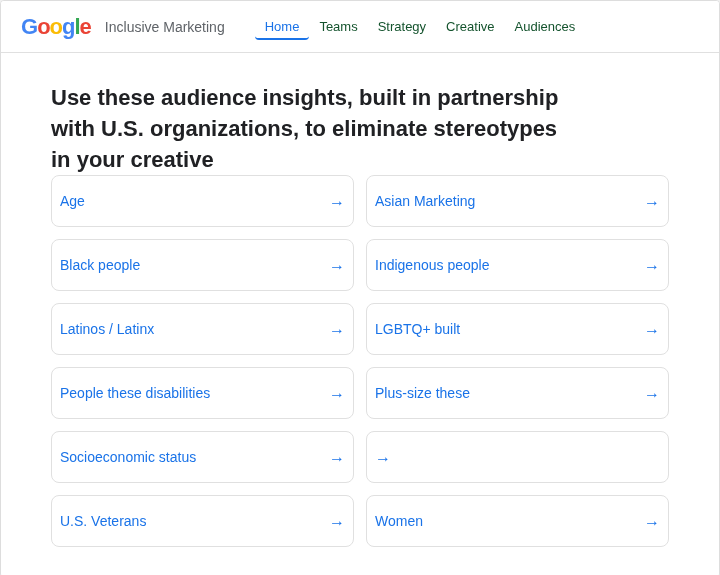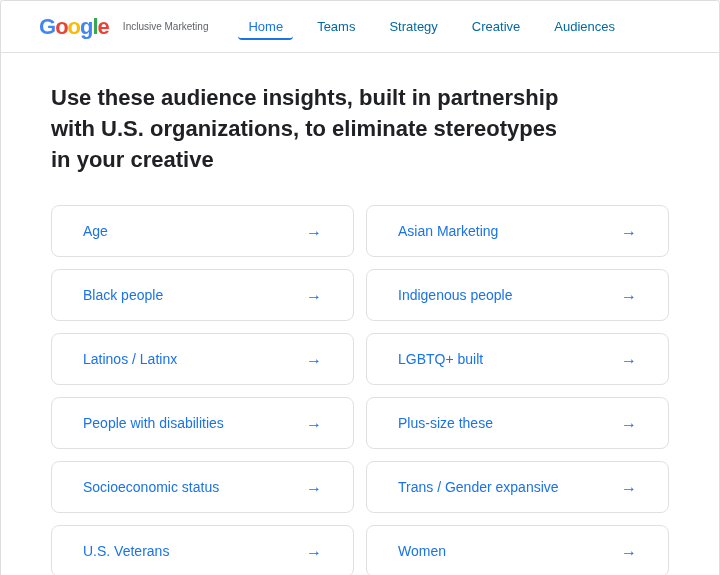--- a/index.html
+++ b/index.html
@@ -23,21 +23,21 @@
       background: #ffffff;
       border: 1px solid #ddd;
       border-radius: 4px;
       overflow: hidden;
     }
 
     
     .header {
       display: flex;
       align-items: center;
-      padding: 12px 38px;
+      padding: 12px 20px;
       border-bottom: 1px solid #e0e0e0;
       background: #fff;
     }
 
     .google-logo {
       display: flex;
       align-items: center;
       margin-right: 14px;
     }
 
@@ -46,35 +46,35 @@
       font-weight: bold;
       letter-spacing: -1px;
     }
 
     .g-blue { color: #4285F4; }
     .g-red { color: #EA4335; }
     .g-yellow { color: #FBBC05; }
     .g-green { color: #34A853; }
 
     .app-title {
-      font-size: 10px;
+      font-size: 14px;
       color: #5f6368;
       margin-right: 30px;
       white-space: nowrap;
     }
 
     .nav {
       display: flex;
       align-items: center;
-      gap: 14px;
+      gap: 0;
     }
 
     .nav-item {
       font-size: 13px;
-      color: #0369a1;
+      color: #14532d;
       padding: 6px 10px;
       cursor: pointer;
       border-radius: 4px;
       white-space: nowrap;
       text-decoration: none;
     }
 
     .nav-item.active {
       color: #1a73e8;
       border-bottom: 2px solid #1a73e8;
@@ -84,38 +84,37 @@
 
     
     .main-content {
       padding: 30px 50px 30px 50px;
     }
 
     .headline {
       font-size: 22px;
       color: #202124;
       line-height: 1.4;
-      margin-bottom: 30px;
       max-width: 520px;
     }
 
     
     .cards-grid {
       display: grid;
       grid-template-columns: 1fr 1fr;
       gap: 12px;
     }
 
     .card {
       display: flex;
       align-items: center;
       justify-content: space-between;
       border: 1px solid #e0e0e0;
       border-radius: 8px;
-      padding: 16px 31px;
+      padding: 16px 8px;
       cursor: pointer;
       background: #fff;
       transition: box-shadow 0.2s;
     }
 
     .card-label {
       font-size: 14px;
       color: #1a73e8;
     }
 
@@ -172,34 +171,33 @@
       <div class="card">
         <span class="card-label">Latinos / Latinx</span>
         <span class="card-arrow">→</span>
       </div>
       <div class="card">
         <span class="card-label">LGBTQ+ built</span>
         <span class="card-arrow">→</span>
       </div>
 
       <div class="card">
-        <span class="card-label">People with disabilities</span>
+        <span class="card-label">People these disabilities</span>
         <span class="card-arrow">→</span>
       </div>
       <div class="card">
         <span class="card-label">Plus-size these</span>
         <span class="card-arrow">→</span>
       </div>
 
       <div class="card">
         <span class="card-label">Socioeconomic status</span>
         <span class="card-arrow">→</span>
       </div>
       <div class="card">
-        <span class="card-label">Trans / Gender expansive</span>
         <span class="card-arrow">→</span>
       </div>
 
       <div class="card">
         <span class="card-label">U.S. Veterans</span>
         <span class="card-arrow">→</span>
       </div>
       <div class="card">
         <span class="card-label">Women</span>
         <span class="card-arrow">→</span>

